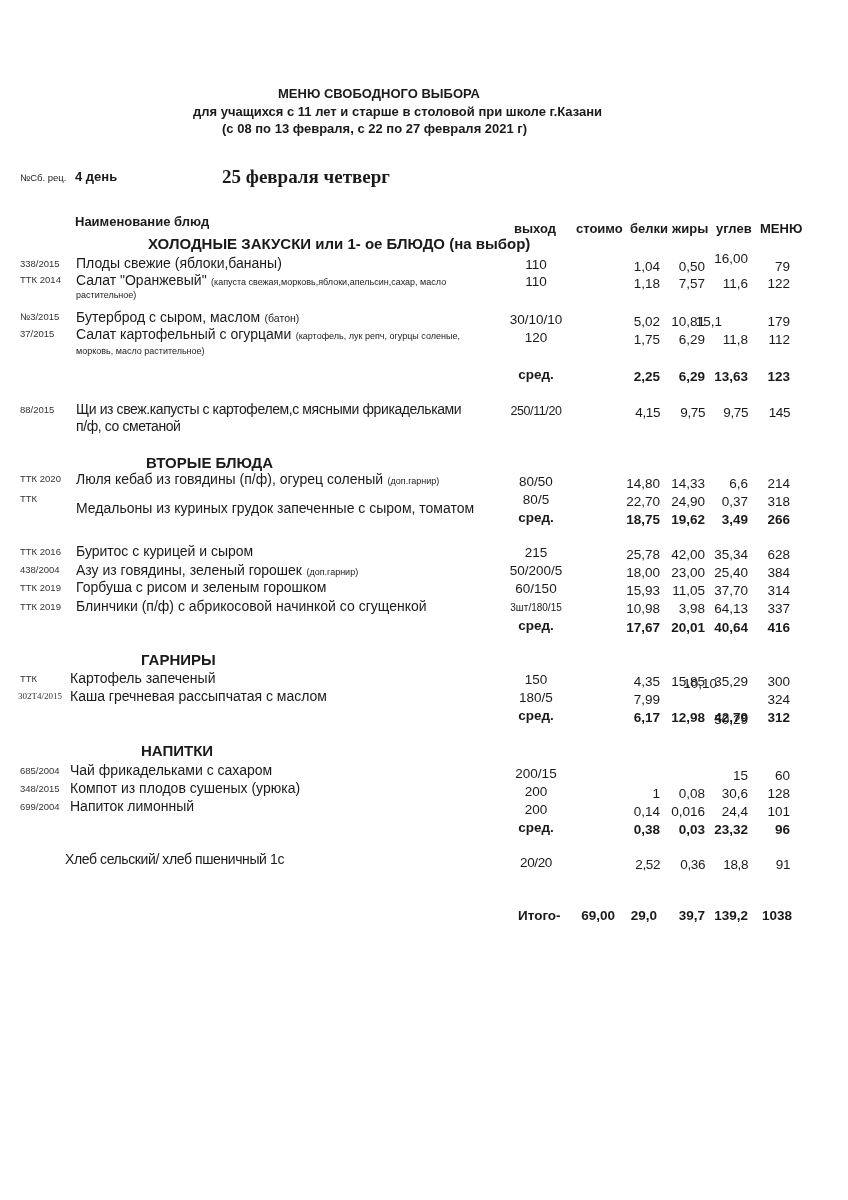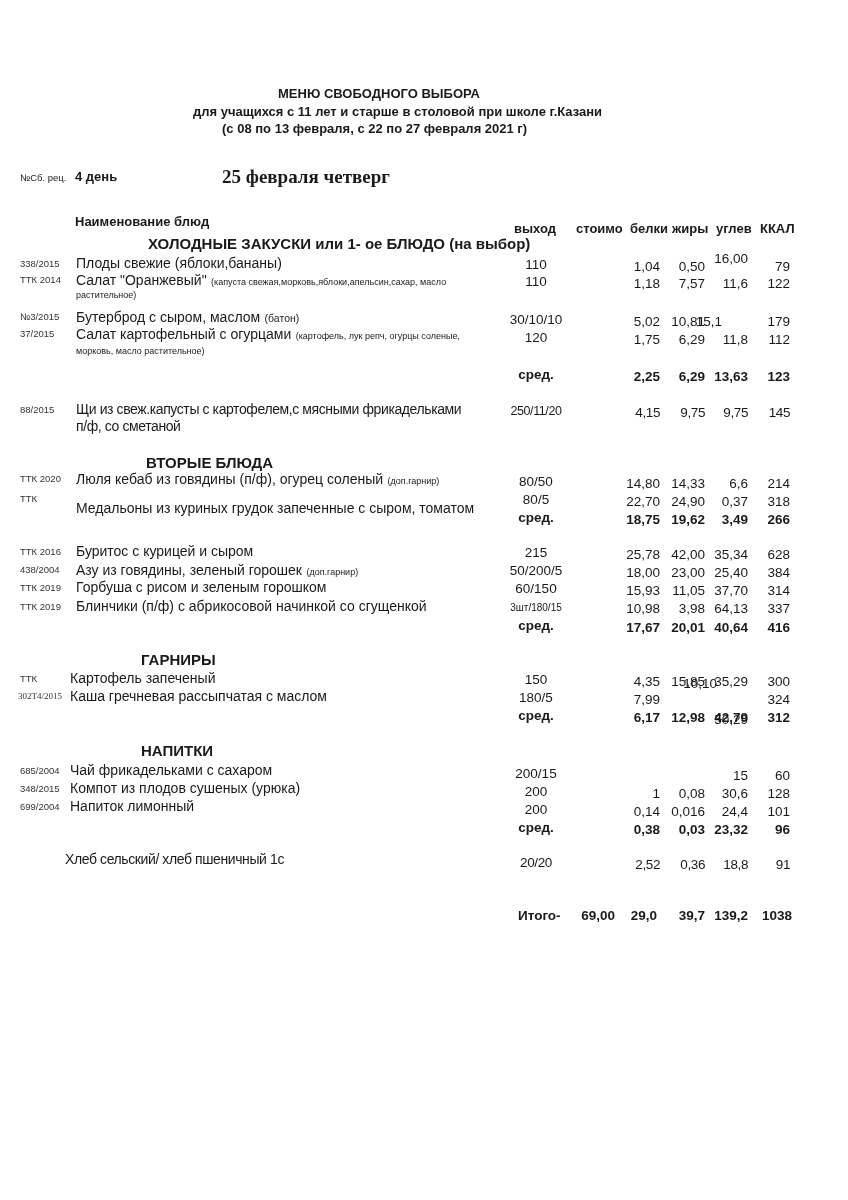--- a/index.html
+++ b/index.html
@@ -31,21 +31,21 @@
 <div class="abs" style="left:20px; top:172px; font-size:9.5px;">№Сб. рец.</div>
 <div class="abs b" style="left:75px; top:169px; font-size:13px;">4 день</div>
 <div class="abs date" style="left:222px; top:166px;">25 февраля четверг</div>
 
 <div class="abs hdr" style="left:75px; top:214px;">Наименование  блюд</div>
 <div class="abs hdr" style="left:514px; top:221px;">выход</div>
 <div class="abs hdr" style="left:576px; top:221px;">стоимо</div>
 <div class="abs hdr" style="left:630px; top:221px;">белки</div>
 <div class="abs hdr" style="left:672px; top:221px;">жиры</div>
 <div class="abs hdr" style="left:716px; top:221px;">углев</div>
-<div class="abs hdr" style="left:760px; top:221px;">ККАЛ</div>
+<div class="abs hdr" style="left:760px; top:221px;">МЕНЮ</div>
 
 <div class="abs sec" style="left:148px; top:235px;">ХОЛОДНЫЕ  ЗАКУСКИ  или 1- ое БЛЮДО (на выбор)</div>
 
 <div>
   <div class="abs code" style="left:20px; top:258px;">338/2015</div>
   <div class="abs name" style="left:76px; top:255px;">Плоды свежие (яблоки,бананы)</div>
   <div class="abs out" style="left:486px; top:257px;">110</div>
   <div class="abs num" style="left:610px; width:50px; top:259px;">1,04</div>
   <div class="abs num" style="left:655px; width:50px; top:259px;">0,50</div>
   <div class="abs num" style="left:698px; width:50px; top:251px;">16,00</div>

